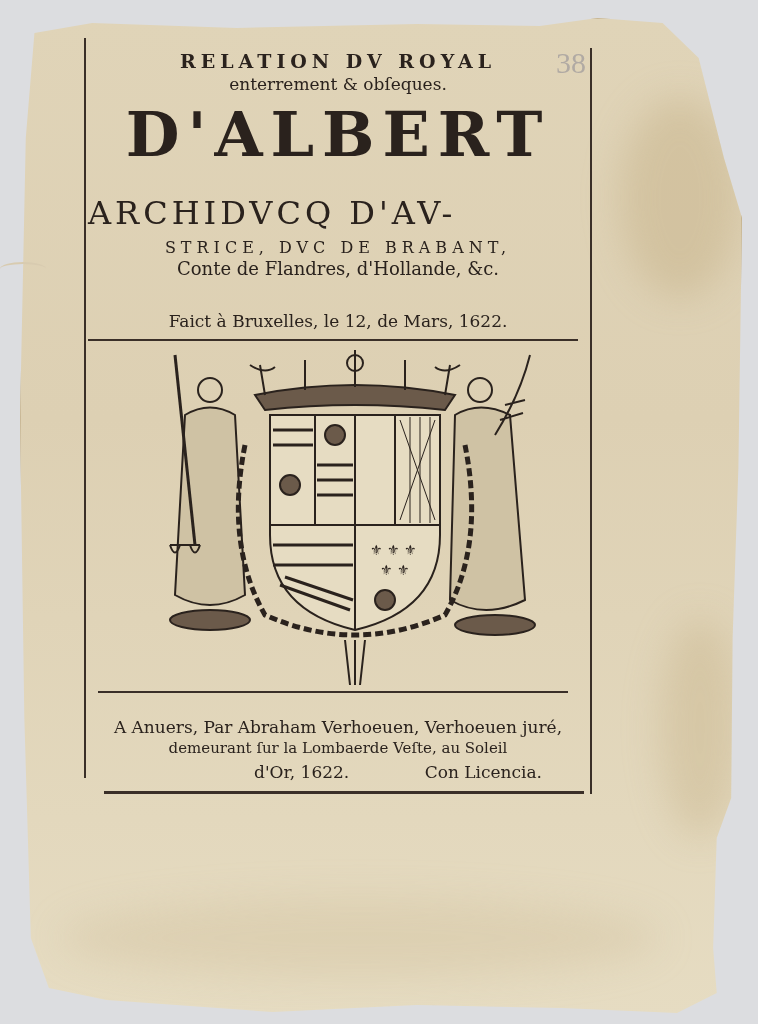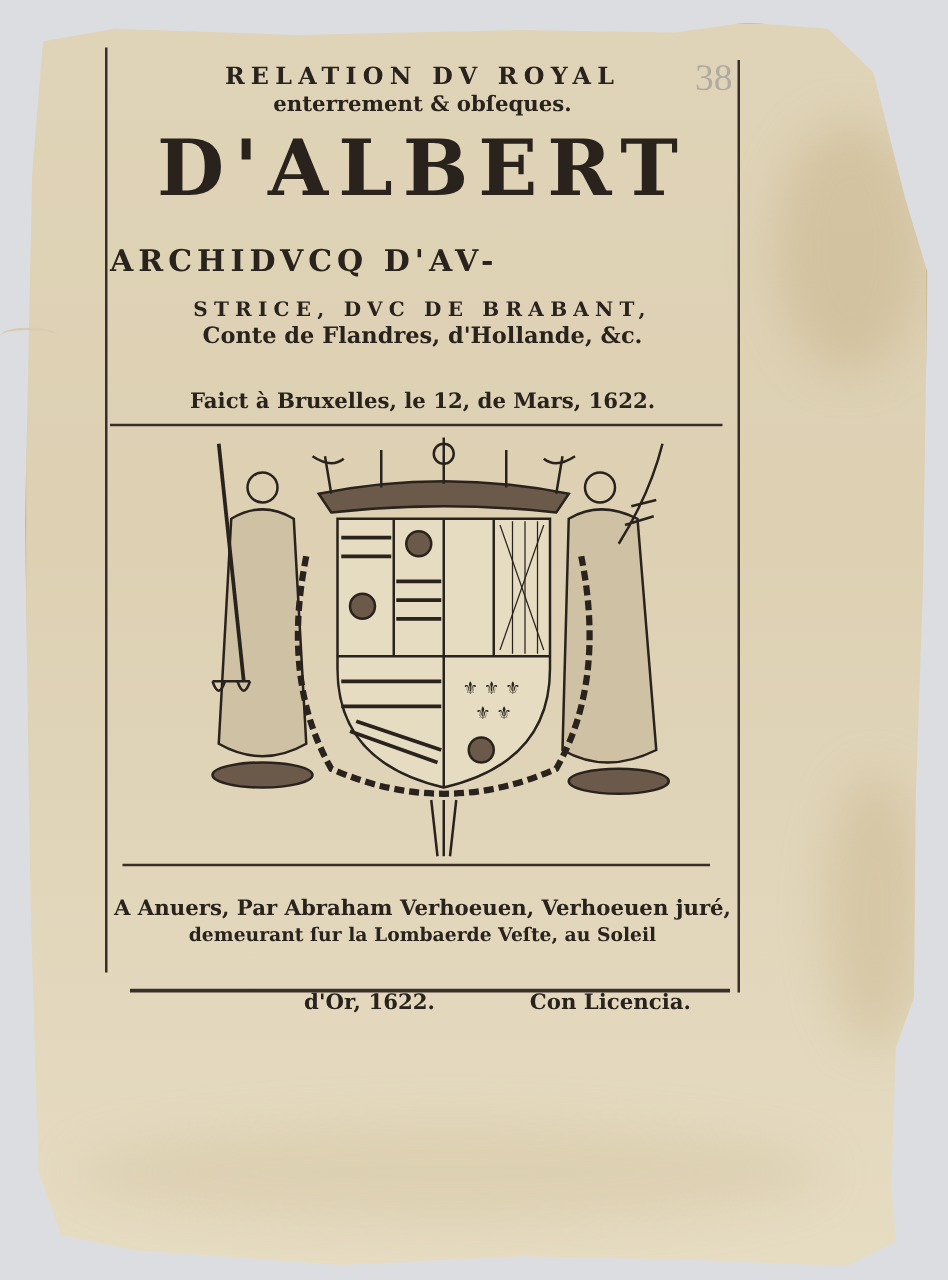--- a/index.html
+++ b/index.html
@@ -5,31 +5,31 @@
   html,body{margin:0;padding:0;}
   body{width:758px;height:1024px;background:#dcdde0;position:relative;overflow:hidden;font-family:"DejaVu Serif","Liberation Serif",serif;}
   .sheet{position:absolute;left:20px;top:18px;width:722px;height:1000px;
     background:linear-gradient(180deg,#e0d4b8 0%,#ddd0b3 40%,#e3d8bd 80%,#e6dcc2 100%);
     clip-path:polygon(2% 1.5%,10% 0.5%,30% 1%,55% 0.6%,72% 0.8%,80% 0%,89% 0.5%,94% 4%,97.5% 14%,100% 20%,99.5% 45%,98.7% 62%,98.5% 78%,96.5% 82%,96% 93%,96.5% 97.5%,91% 99.5%,75% 99%,55% 98.7%,35% 99.4%,12% 98.2%,4% 97%,1.5% 92%,0.6% 70%,0% 40%,0.8% 12%);
     box-shadow:0 0 0 1px #c9b896 inset;}
   .stain{position:absolute;border-radius:50%;filter:blur(18px);}
   .vline-left{position:absolute;left:84px;top:38px;width:2px;height:740px;background:#3a2f28;}
   .vline-right{position:absolute;left:590px;top:48px;width:2px;height:746px;background:#3a2f28;}
   .hrule{position:absolute;height:2px;background:#3a2f28;}
-  .text{position:absolute;left:88px;width:500px;text-align:center;color:#2a221d;font-weight:bold;}
+  .text{position:absolute;left:88px;width:500px;text-align:center;color:#2a221d;}
   .t1{top:50px;font-size:19px;letter-spacing:5px;font-weight:bold;}
   .t2{top:74px;font-size:17px;}
   .t3{top:104px;font-size:62px;letter-spacing:8px;font-weight:bold;line-height:1;}
-  .t4{top:197px;font-size:24px;letter-spacing:4px;line-height:1;left:88px;text-align:left;padding-left:0;width:500px;}
+  .t4{top:197px;font-size:32px;letter-spacing:4px;line-height:1;left:88px;text-align:left;padding-left:0;width:500px;}
   .t5{top:238px;font-size:16px;letter-spacing:5px;}
   .t6{top:258px;font-size:18px;}
   .t7{top:311px;font-size:17px;}
   .imp1{top:717px;font-size:17px;}
   .imp2{top:739px;font-size:15px;}
-  .imp3{top:792px;font-size:17px;}
+  .imp3{top:762px;font-size:17px;}
   .imp3 span{display:inline-block;}
   .pencil{position:absolute;left:556px;top:46px;font-size:30px;color:rgba(120,120,140,0.45);font-family:Liberation Serif, serif;}
   .string{position:absolute;left:0;top:262px;width:46px;height:12px;border-top:2px solid #d8cbb0;border-radius:50% 50% 0 0;}
   .woodcut{position:absolute;left:165px;top:345px;width:380px;height:345px;}
 </style>
 </head>
 <body>
 
 <div class="sheet">
   <div class="stain" style="left:600px;top:80px;width:120px;height:200px;background:rgba(190,165,120,0.35);"></div>

